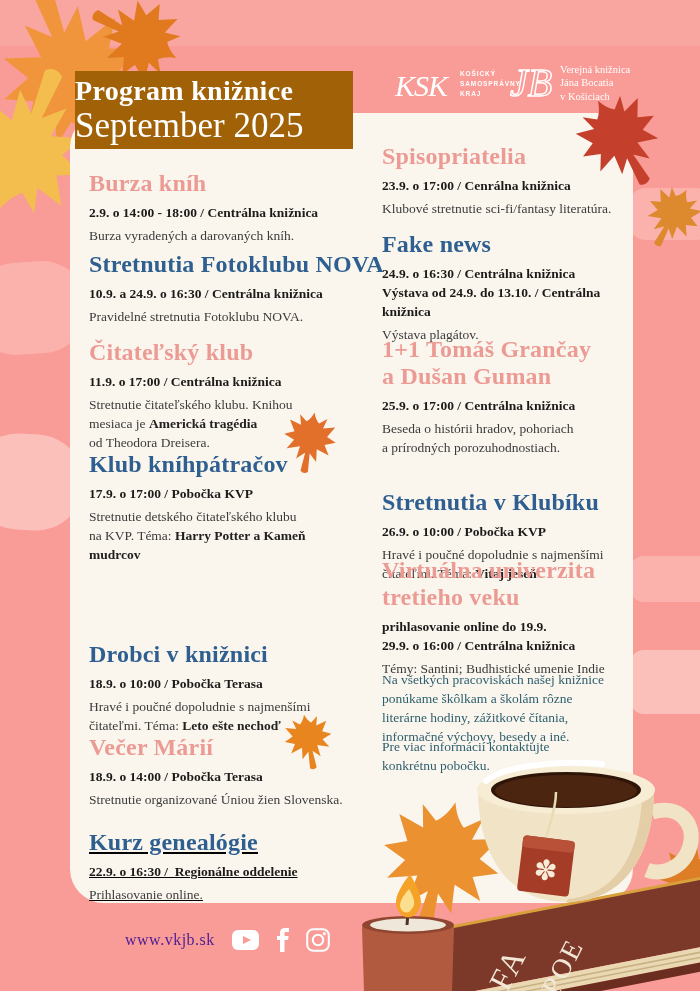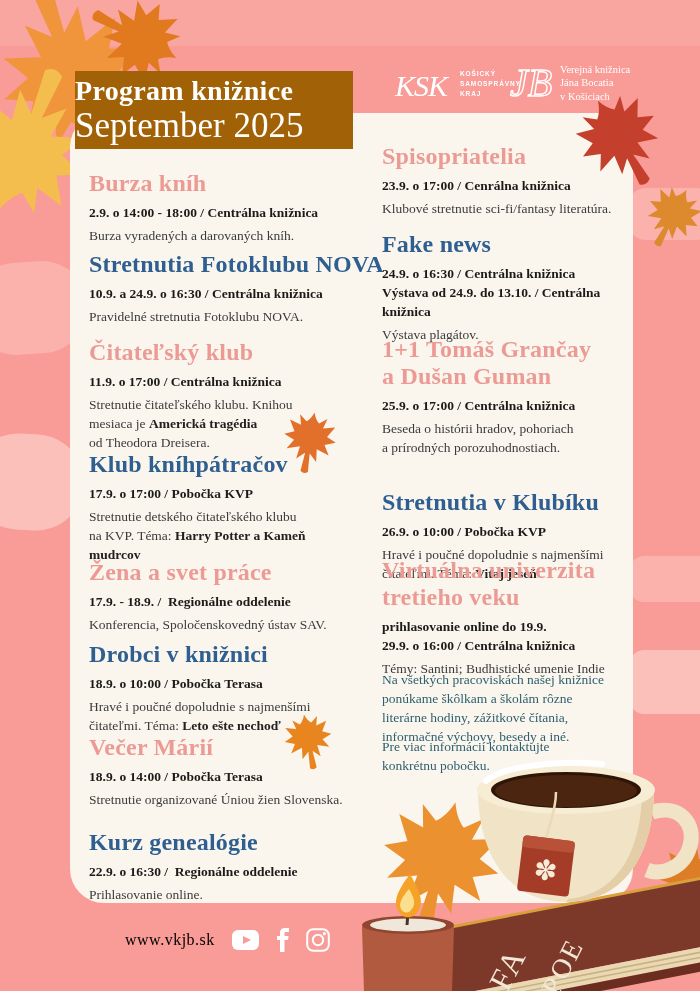--- a/index.html
+++ b/index.html
@@ -28,21 +28,21 @@
                white-space:pre;letter-spacing:.2px;}
   .event-title.pink{color:#EC9B94;}
   .event-title.blue{color:#2E5F90;}
   .event-dates{font-size:13.5px;font-weight:bold;color:#1C1B1A;line-height:1.4;}
   .event-dates div{white-space:pre;}
   .event-desc{margin:3px 0 0;font-size:13.5px;color:#3B3B3B;line-height:1.42;white-space:pre-line;}
   .event-desc b{color:#222120;}
   .note{position:absolute;left:382px;width:262px;margin:0;z-index:4;
         font-size:13.5px;line-height:1.42;color:#2E5F6E;white-space:pre-line;}
   .footer{position:absolute;left:125px;top:924px;height:32px;z-index:6;
-          display:flex;align-items:center;gap:17px;color:#000000;}
+          display:flex;align-items:center;gap:17px;color:#4c1d95;}
   .footer .site{font-size:16px;letter-spacing:.5px;}
   .illus{position:absolute;left:350px;top:748px;z-index:5;}
 </style>
 </head>
 <body>
 
 <svg width="0" height="0" style="position:absolute" aria-hidden="true">
   <symbol id="leaf" viewBox="0 0 100 120">
     <path d="M50 0 C53 9 57 15 62 19 L76 8 L71 27 L93 21 L81 41 L99 49 L79 57 L90 75 L66 67
              L69 91 L54 77 L50 73 L46 77 L31 91 L34 67 L10 75 L21 57 L1 49 L19 41 L7 21
@@ -138,46 +138,39 @@
   <article class="event" style="top: 451px;">
     <h3 class="event-title blue">Klub kníhpátračov</h3>
     <div class="event-dates">
         <div>17.9. o 17:00 / Pobočka KVP</div>
       </div>
     <p class="event-desc"><span>Stretnutie detského čitateľského klubu
 na KVP. Téma: </span><b>Harry Potter a Kameň
 mudrcov</b></p>
   </article>
 
-  <article class="event" style="top: 559px;">
-    <h3 class="event-title pink">Žena a svet práce</h3>
-    <div class="event-dates">
-        <div>17.9. - 18.9. /  Regionálne oddelenie</div>
-      </div>
-    <p class="event-desc"><span>Konferencia, Spoločenskovedný ústav SAV.</span></p>
-  </article>
 
   <article class="event" style="top: 641px;">
     <h3 class="event-title blue">Drobci v knižnici</h3>
     <div class="event-dates">
         <div>18.9. o 10:00 / Pobočka Terasa</div>
       </div>
     <p class="event-desc"><span>Hravé i poučné dopoludnie s najmenšími
 čitateľmi. Téma: </span><b>Leto ešte nechoď</b></p>
   </article>
 
   <article class="event" style="top: 734px;">
     <h3 class="event-title pink">Večer Márií</h3>
     <div class="event-dates">
         <div>18.9. o 14:00 / Pobočka Terasa</div>
       </div>
     <p class="event-desc"><span>Stretnutie organizované Úniou žien Slovenska.</span></p>
   </article>
 
-  <article class="event" style="top: 829px;">
+  <article class="event" style="top: 829px; text-decoration: underline;">
     <h3 class="event-title blue">Kurz genealógie</h3>
     <div class="event-dates">
         <div>22.9. o 16:30 /  Regionálne oddelenie</div>
       </div>
     <p class="event-desc"><span>Prihlasovanie online.</span></p>
   </article>
 </div>
 <div class="col" id="col-right" style="left:382px;width:258px;">
   <article class="event" style="top: 143px;">
     <h3 class="event-title pink">Spisopriatelia</h3>

